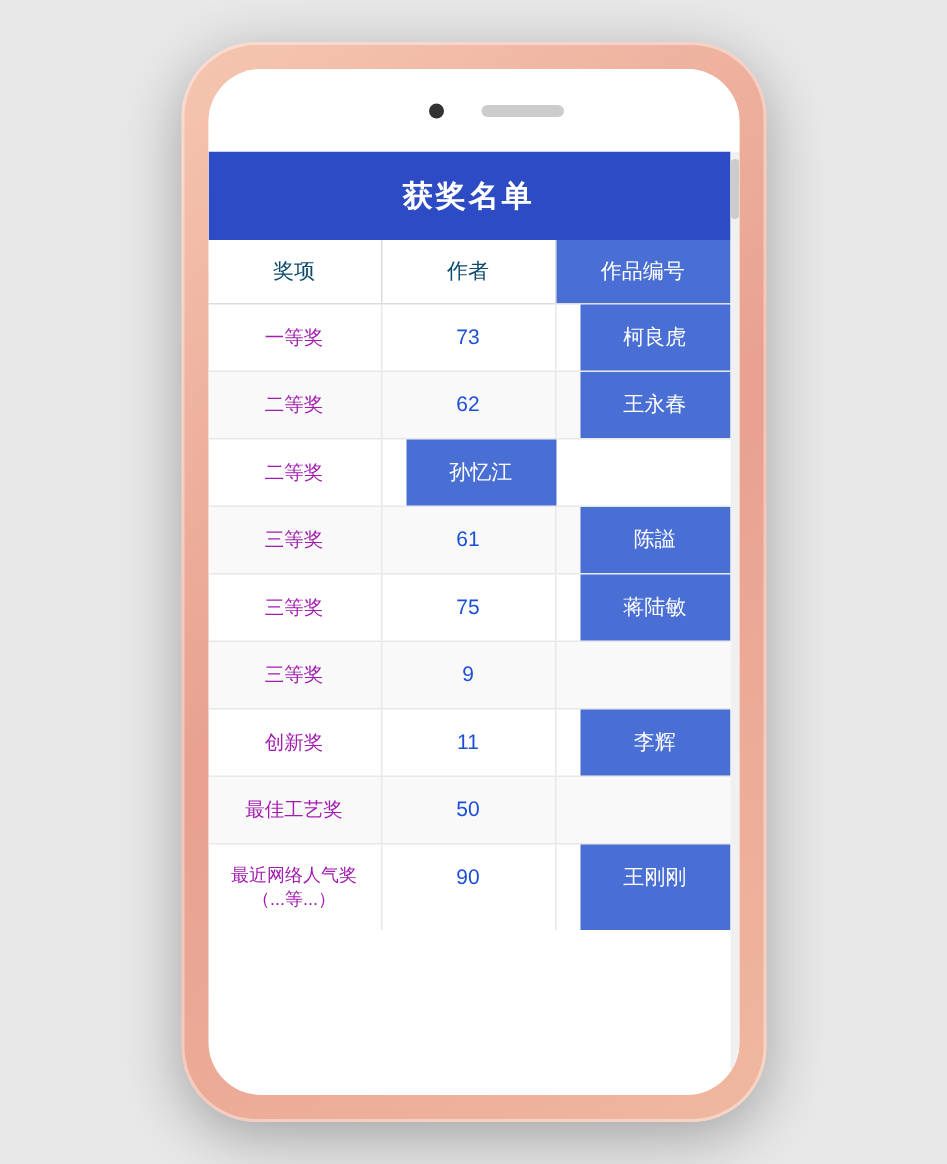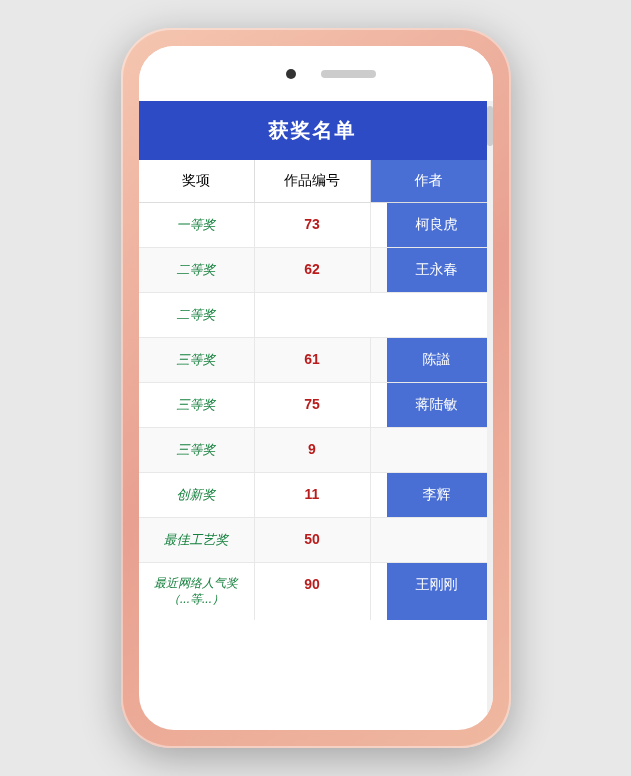--- a/index.html
+++ b/index.html
@@ -122,21 +122,21 @@
     .table-header {
       display: grid;
       grid-template-columns: 1fr 1fr 1fr;
       border-bottom: 1px solid #ddd;
     }
 
     .th-cell {
       text-align: center;
       padding: 12px 8px;
       font-size: 14px;
-      color: #000000;
+      color: #0c4a6e;
       border-right: 1px solid #ddd;
     }
 
     .th-cell:last-child {
       background: #4a6fd4;
       color: white;
       border-right: none;
     }
 
     .table-row {
@@ -160,28 +160,26 @@
     .td-cell.author-cell {
       background: #4a6fd4;
       color: white;
       border-right: none;
       font-size: 14px;
       margin-left: 16px;
     }
 
     .award-cell {
       font-size: 13px;
-      color: #15803d;
-      font-style: italic;
+      color: #a21caf;
     }
 
     .number-cell {
-      color: #b91c1c;
+      color: #1d4ed8;
       font-size: 14px;
-      font-weight: bold;
     }
 
     .last-row {
       border-bottom: none;
     }
 
     .last-row .award-cell {
       line-height: 1.3;
       font-size: 12px;
     }
@@ -201,38 +199,39 @@
       <div class="scrollbar-track">
         <div class="scrollbar-thumb"></div>
       </div>
 
       <div class="table-container">
 
         <div class="table-title">获奖名单</div>
 
         <div class="table-header">
           <div class="th-cell">奖项</div>
+          <div class="th-cell">作者</div>
           <div class="th-cell">作品编号</div>
-          <div class="th-cell">作者</div>
         </div>
 
         <div id="table-body">
 
         <div class="table-row">
               <div class="td-cell award-cell">一等奖</div>
               <div class="td-cell number-cell">73</div>
               <div class="td-cell author-cell">柯良虎</div>
             </div>
             <div class="table-row">
               <div class="td-cell award-cell">二等奖</div>
               <div class="td-cell number-cell">62</div>
               <div class="td-cell author-cell">王永春</div>
             </div>
             <div class="table-row">
               <div class="td-cell award-cell">二等奖</div>
+              <div class="td-cell author-cell">孙忆江</div>
             </div>
             <div class="table-row">
               <div class="td-cell award-cell">三等奖</div>
               <div class="td-cell number-cell">61</div>
               <div class="td-cell author-cell">陈謚</div>
             </div>
             <div class="table-row">
               <div class="td-cell award-cell">三等奖</div>
               <div class="td-cell number-cell">75</div>
               <div class="td-cell author-cell">蒋陆敏</div>

